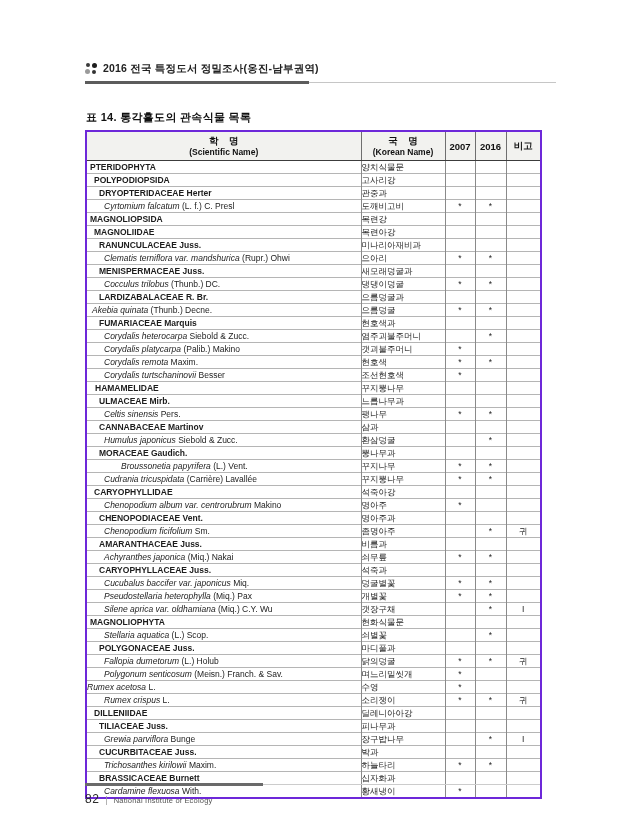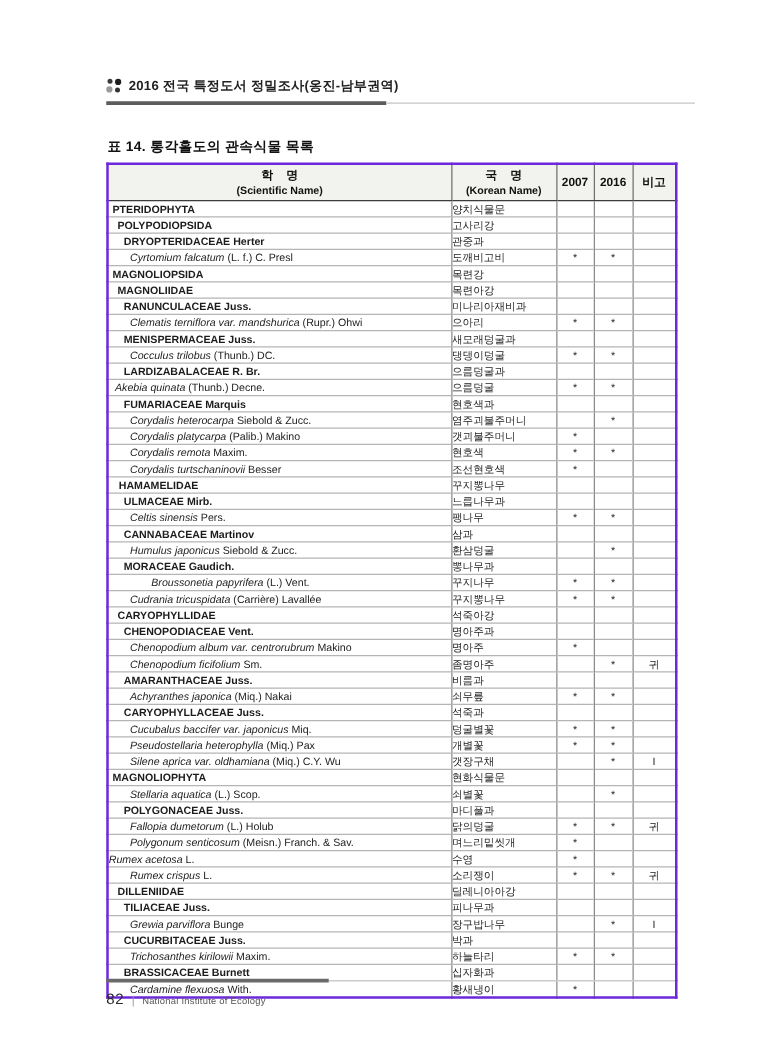--- a/index.html
+++ b/index.html
@@ -301,30 +301,30 @@
             <td class="c-note"></td>
           </tr>
           <tr>
             <td class="c-sci grp" style="padding-left: 7px;">CARYOPHYLLIDAE</td>
             <td class="c-kor bold">석죽아강</td>
             <td class="c-mark"></td>
             <td class="c-mark"></td>
             <td class="c-note"></td>
           </tr>
           <tr>
+            <td class="c-sci" style="padding-left: 17px;"><i>Chenopodium album var. centrorubrum</i> Makino</td>
+            <td class="c-kor">명아주</td>
+            <td class="c-mark">*</td>
+            <td class="c-mark"></td>
+            <td class="c-note"></td>
+          </tr>
+          <tr>
             <td class="c-sci grp" style="padding-left: 12px;">CHENOPODIACEAE Vent.</td>
             <td class="c-kor bold">명아주과</td>
             <td class="c-mark"></td>
-            <td class="c-mark"></td>
-            <td class="c-note"></td>
-          </tr>
-          <tr>
-            <td class="c-sci" style="padding-left: 17px;"><i>Chenopodium album var. centrorubrum</i> Makino</td>
-            <td class="c-kor">명아주</td>
-            <td class="c-mark">*</td>
             <td class="c-mark"></td>
             <td class="c-note"></td>
           </tr>
           <tr>
             <td class="c-sci" style="padding-left: 17px;"><i>Chenopodium ficifolium</i> Sm.</td>
             <td class="c-kor">좀명아주</td>
             <td class="c-mark"></td>
             <td class="c-mark">*</td>
             <td class="c-note">귀</td>
           </tr>

